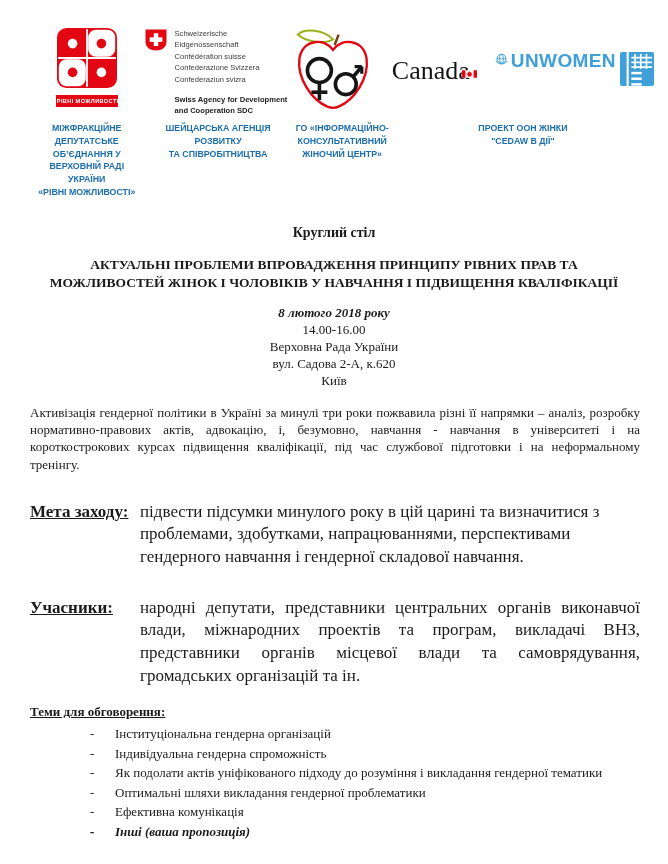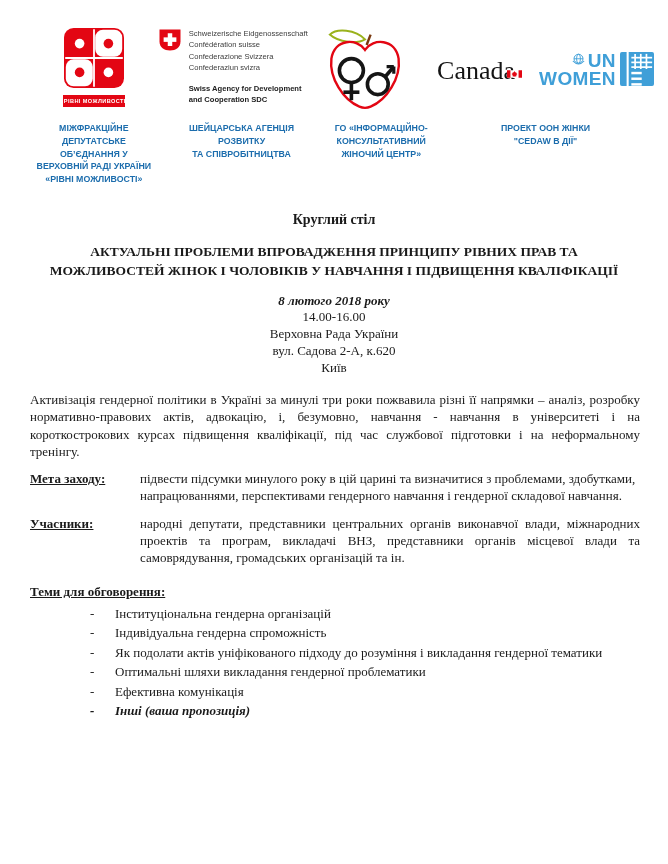--- a/index.html
+++ b/index.html
@@ -36,31 +36,31 @@
     width:60px; margin-top:3px; background:#e30613; color:#fff;
     font-family:"Liberation Sans", sans-serif; font-weight:bold; font-size:5.6px;
     text-align:center; padding:3px 1px; letter-spacing:0.4px; white-space:nowrap;
   }
   
   .right-row { display:flex; align-items:center; justify-content:center; gap:24px; padding-top:24px; }
   .canada-mark { position:relative; font-family:"Liberation Serif", serif; font-size:26px; color:#141414; }
   .canada-flag { position:absolute; top:-1px; right:-7px; }
   .unwomen { display:flex; gap:4px; align-items:flex-start;
     font-family:"Liberation Sans", sans-serif; font-weight:bold; color:#3f9fd8; }
-  .uw-text { display:flex; flex-direction:column; align-items:flex-end; line-height:0.92; }
+  .uw-text { display:flex; flex-direction:row; align-items:flex-end; line-height:0.92; }
   .uw-row1 { display:flex; align-items:center; gap:2px; }
   .uw-word { font-size:19px; letter-spacing:0.4px; }
   
   .kicker { text-align:center; font-weight:bold; font-size:14px; margin-top:26px; }
   .title  { text-align:center; font-weight:bold; font-size:13.5px; line-height:1.4;
             margin:15px 26px 0; white-space:pre-line; }
   .when { text-align:center; font-size:13px; line-height:1.3; margin-top:12px; }
   .when-date { font-weight:bold; font-style:italic; }
   .intro { margin:14px 28px 0 30px; font-size:13px; line-height:1.33; text-align:justify; }
-  .hang-row { display:flex; margin:10px 28px 0 30px; font-size:13px; line-height:1.33; }
+  .hang-row { display:flex; margin:28px 28px 0 30px; font-size:17px; line-height:1.33; }
   .hang-label { width:110px; flex-shrink:0; font-weight:bold; text-decoration:underline; }
   .hang-text { flex:1; }
   .just { text-align:justify; }
   .topics-head { margin:17px 28px 0 30px; font-size:13px; font-weight:bold; text-decoration:underline; }
   .bullets { margin:4px 28px 0 90px; font-size:13px; line-height:1.5; }
   .bullet { display:flex; }
   .bullet-dash { width:25px; flex-shrink:0; }
   .bullet:last-child { font-weight:bold; font-style:italic; }
 </style>
 </head>

